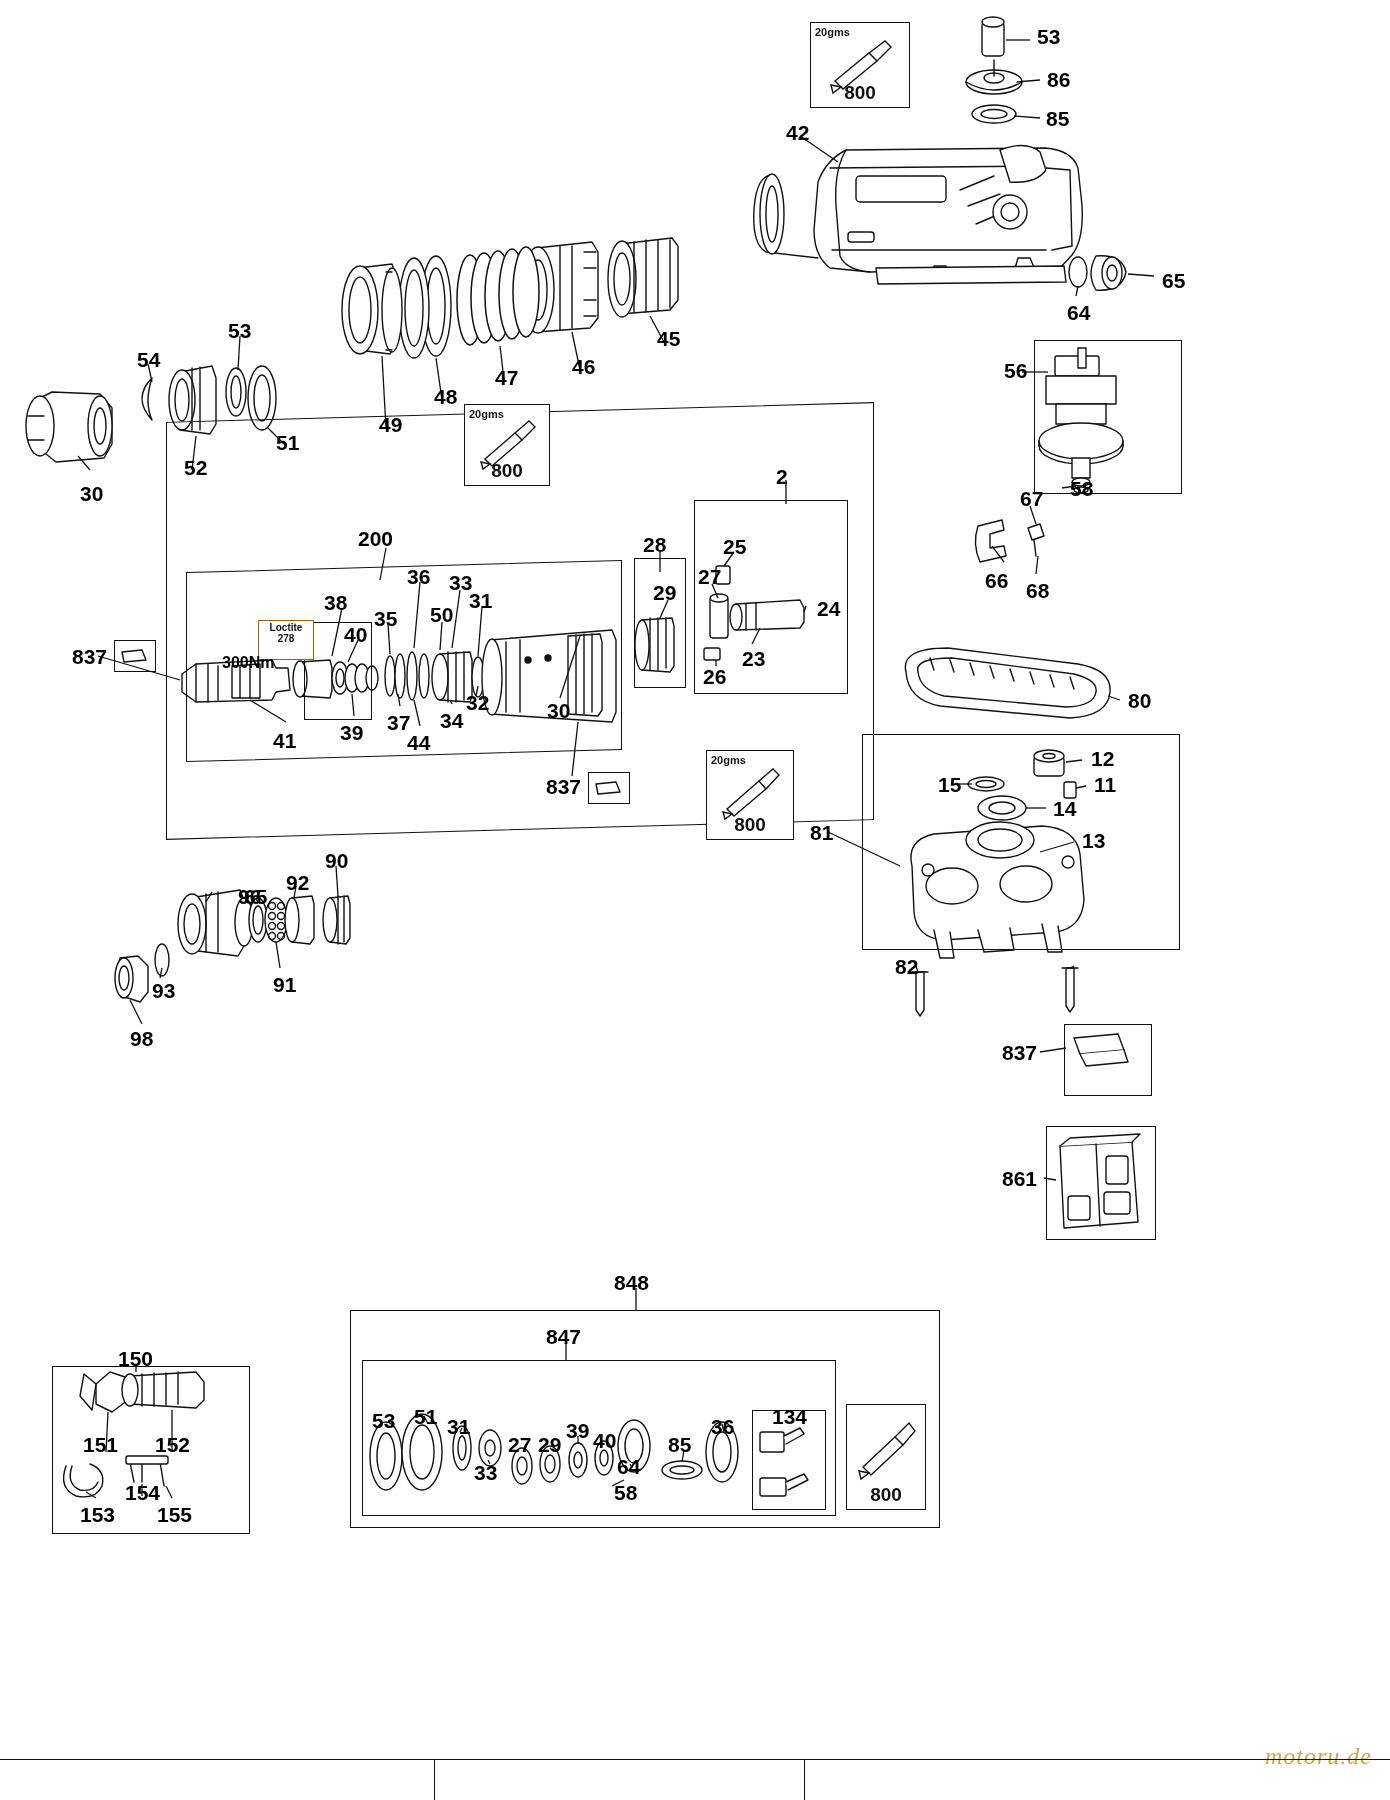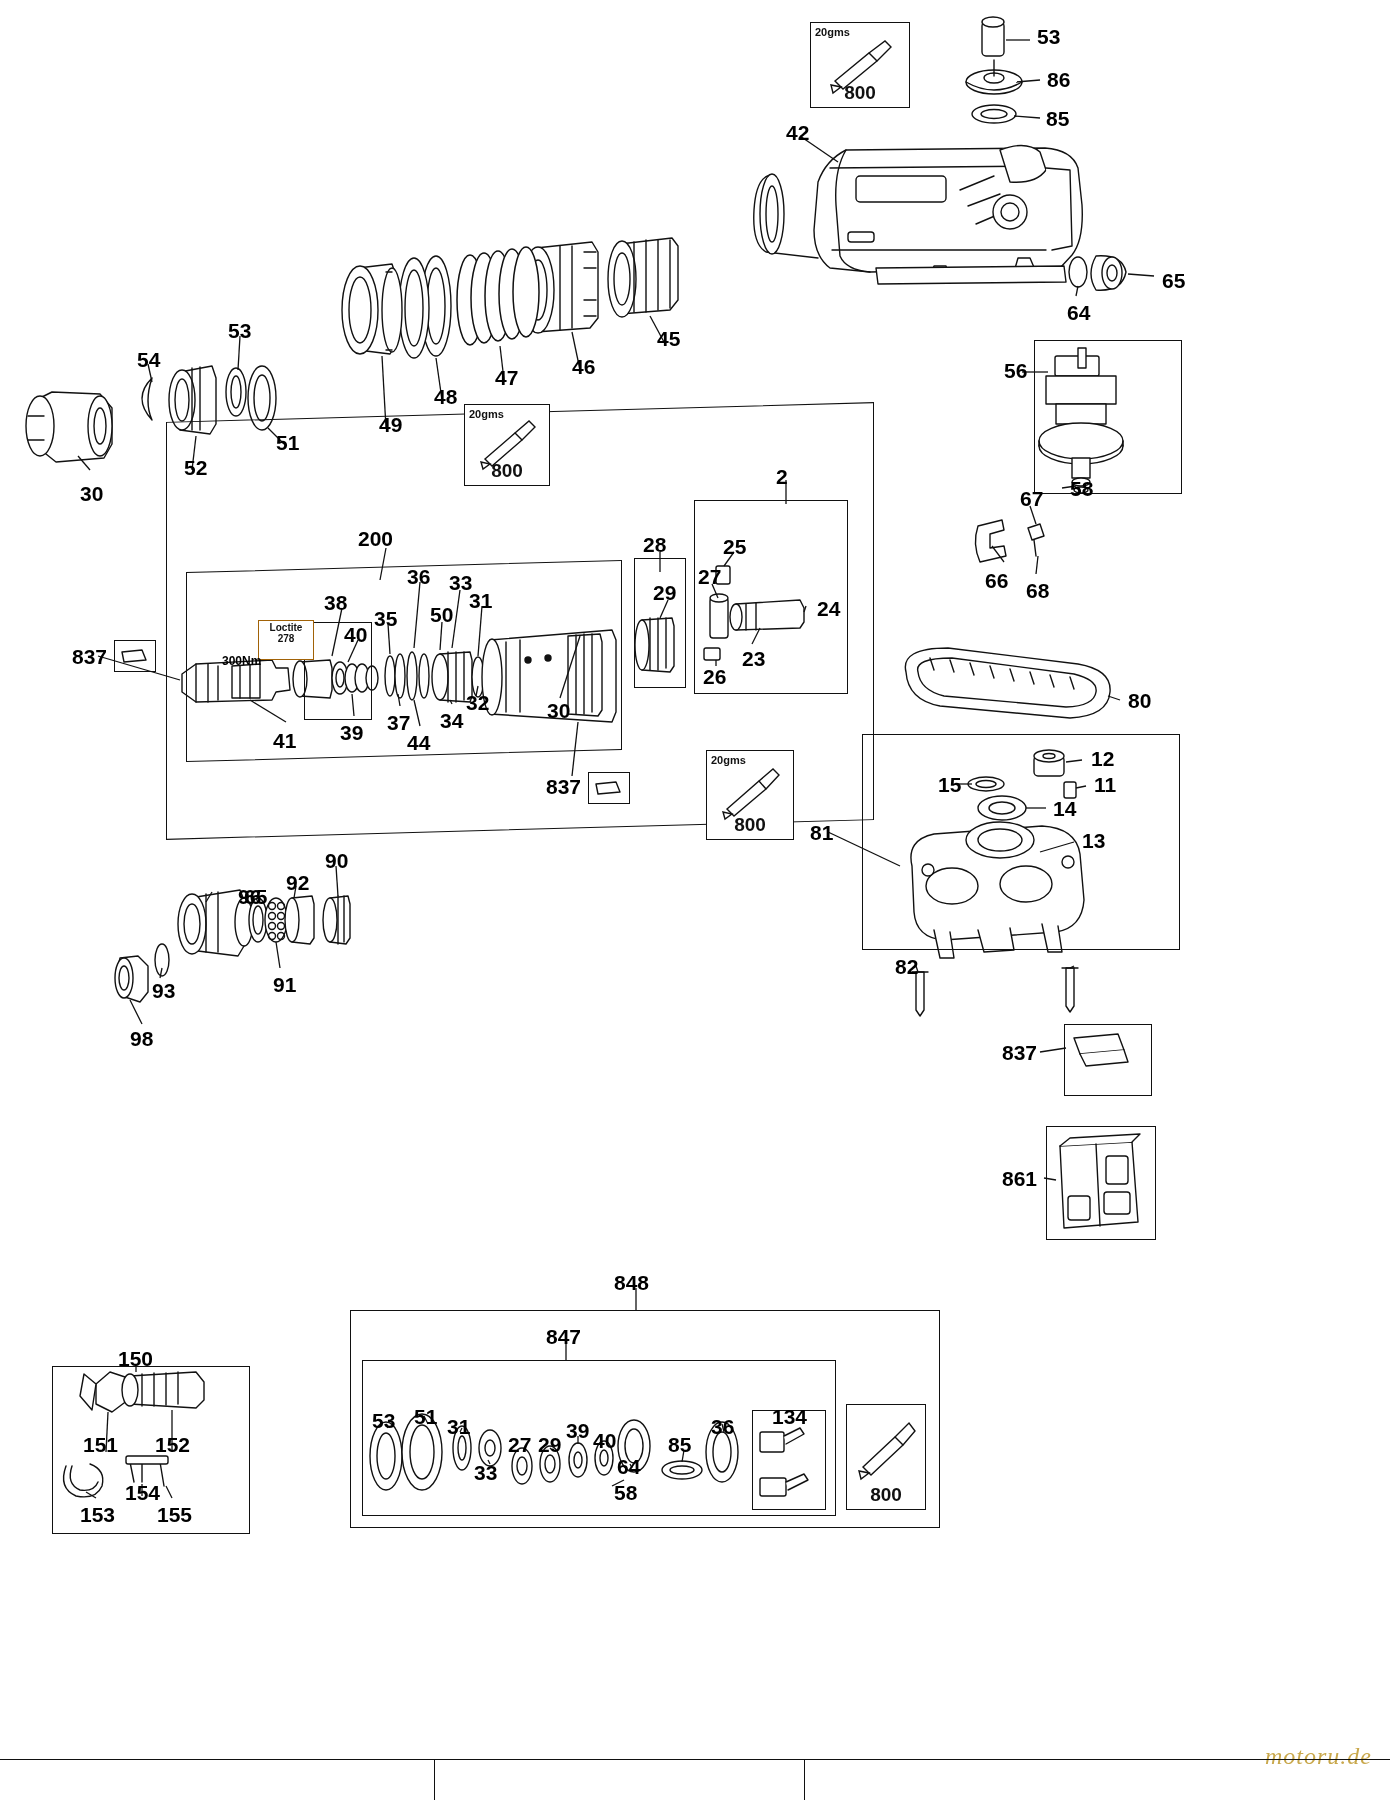--- a/index.html
+++ b/index.html
@@ -429,21 +429,21 @@
         <path d="M22 68 L14 74 L12 66 Z" fill="#fff"></path>
       </g>
     </svg>
     <span class="n">800</span>
   </div>
 
   <div class="loct" style="left:258px;top:620px;width:48px;height:34px;">
     <span>Loctite</span><br>
     <span>278</span>
   </div>
-  <div class="lbl xs" style="left:222px;top:655px;font-size:12px;">300Nm</div>
+  <div class="lbl xs" style="left:222px;top:655px;font-size:16px;">300Nm</div>
 
   <div class="lbl" style="left:1037px;top:26px;">53</div>
   <div class="lbl" style="left:1047px;top:69px;">86</div>
   <div class="lbl" style="left:1046px;top:108px;">85</div>
   <div class="lbl" style="left:786px;top:122px;">42</div>
   <div class="lbl" style="left:1162px;top:270px;">65</div>
   <div class="lbl" style="left:1067px;top:302px;">64</div>
   <div class="lbl" style="left:657px;top:328px;">45</div>
   <div class="lbl" style="left:228px;top:320px;">53</div>
   <div class="lbl" style="left:137px;top:349px;">54</div>

